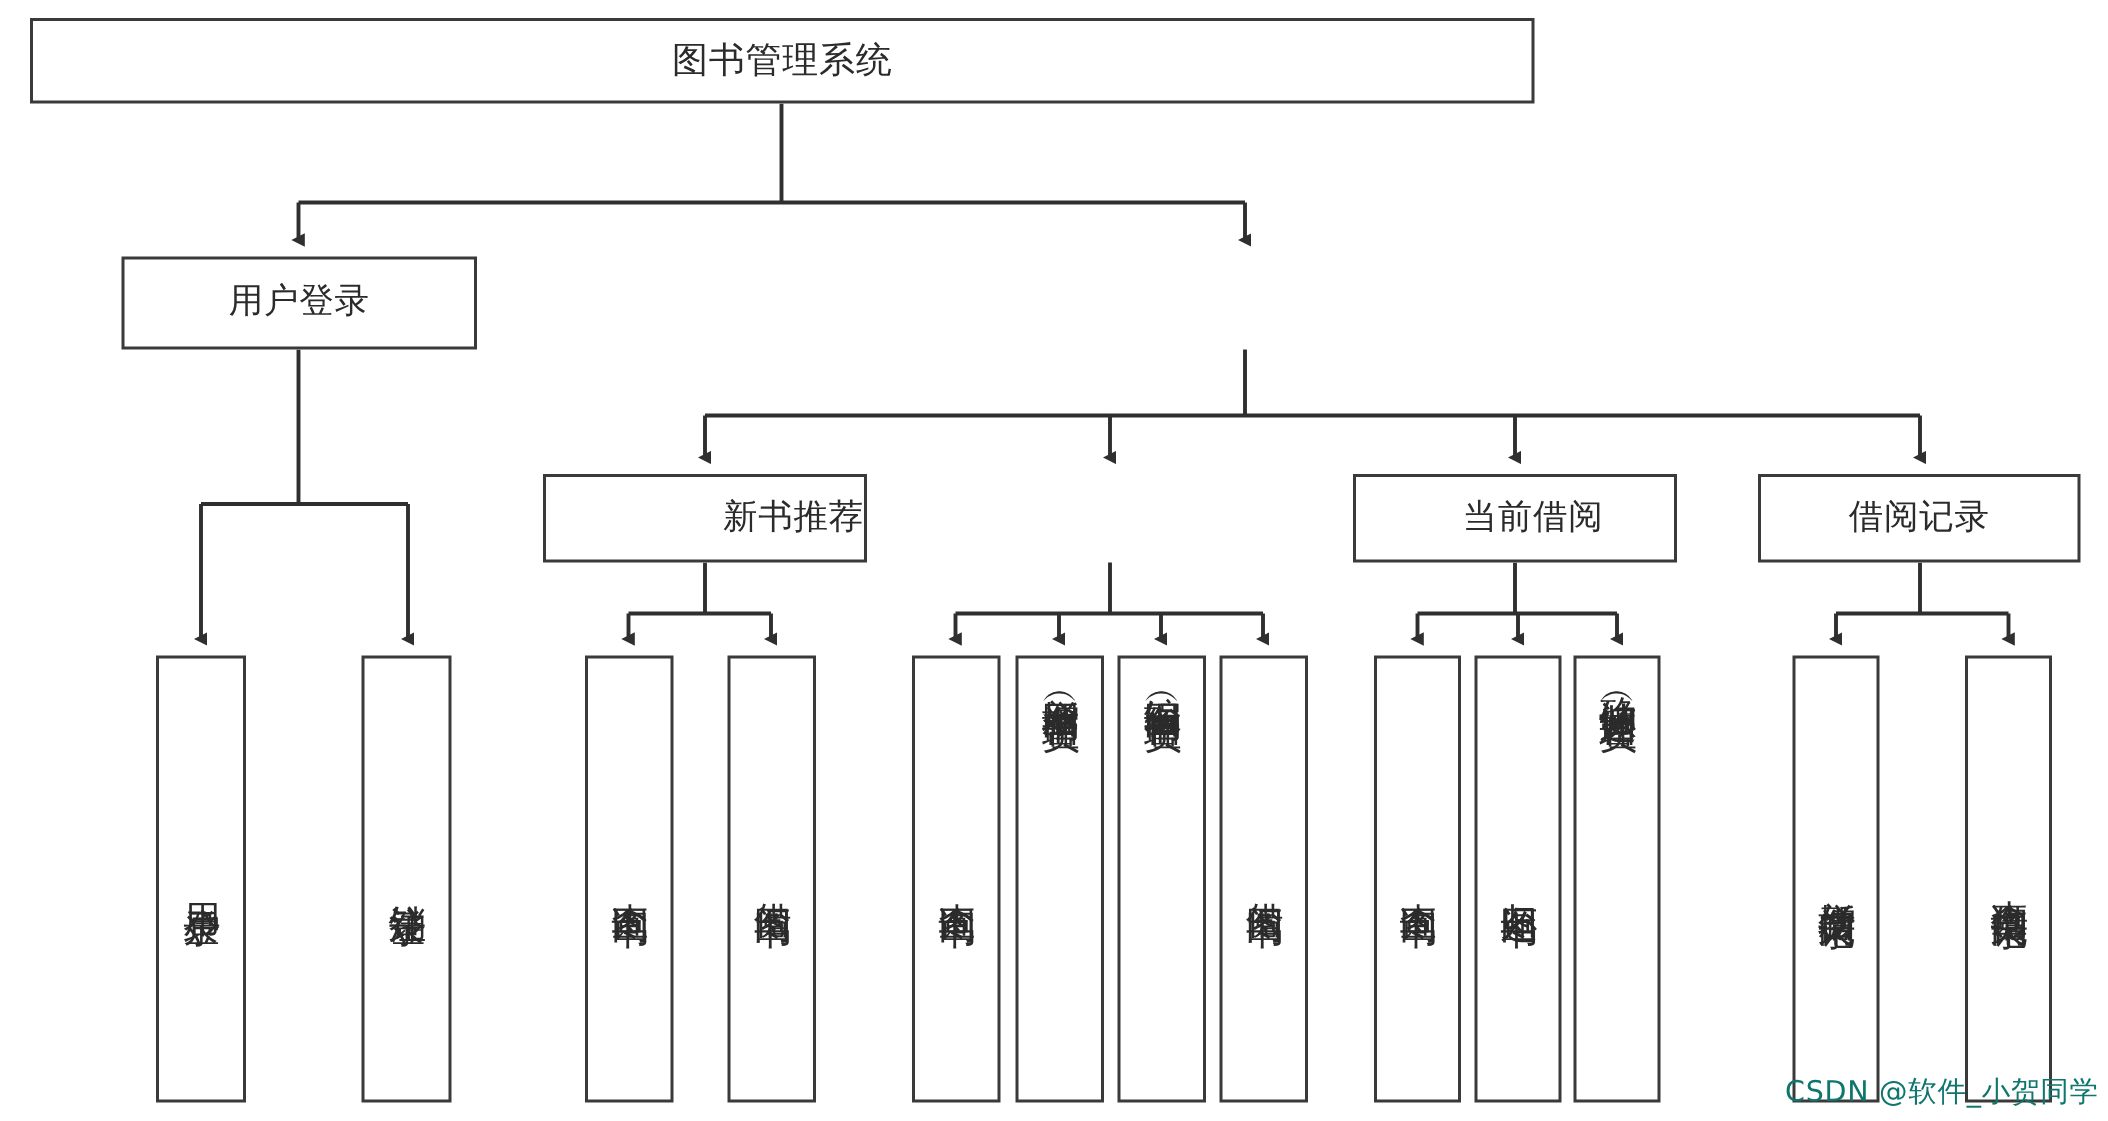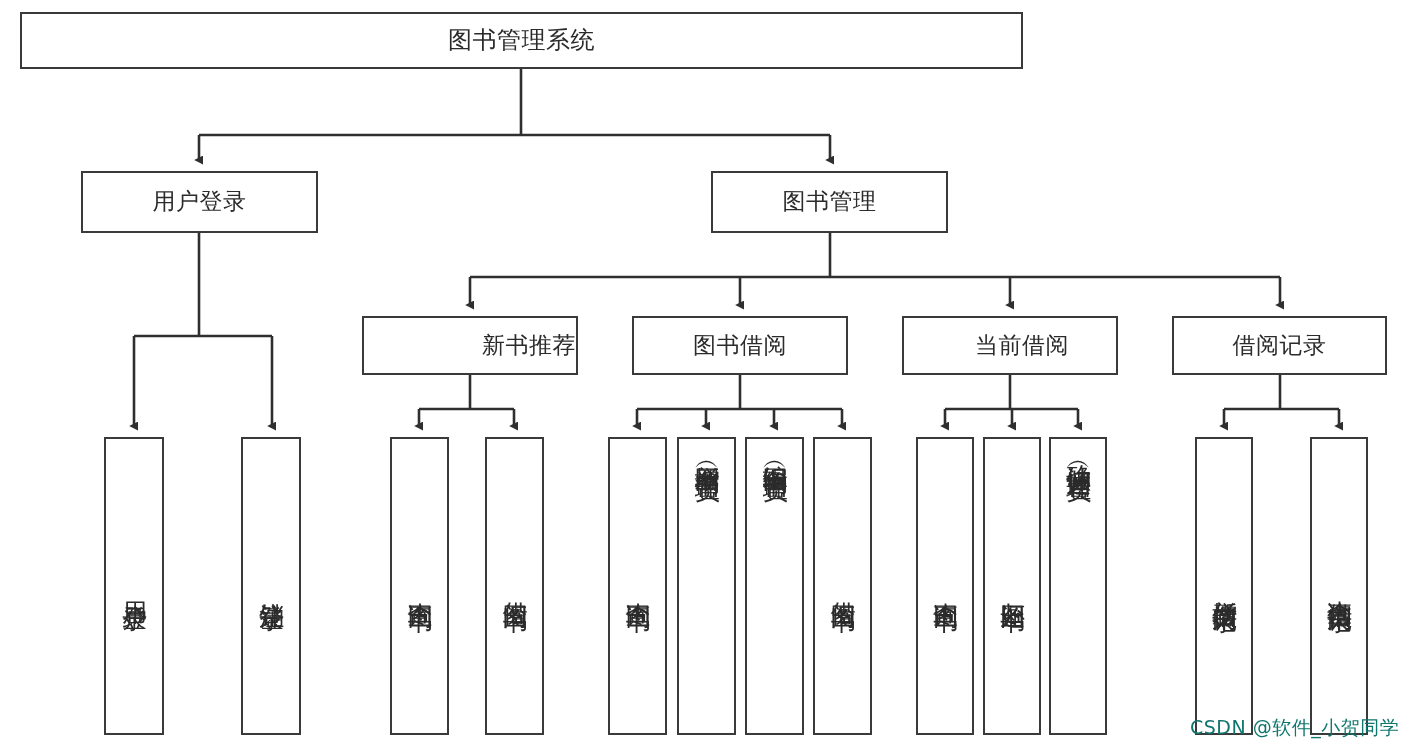--- a/index.html
+++ b/index.html
@@ -130,30 +130,24 @@
     </g>
   </svg>
 
   <div class="node horiz root" style="left:20px;top:12px;width:1003px;height:57px;">
     <span class="label">图书管理系统</span>
   </div>
 
   <div class="node horiz" style="left:81px;top:171px;width:237px;height:62px;">
     <span class="label">用户登录</span>
   </div>
-  <div class="node horiz" style="left:711px;top:171px;width:237px;height:62px;">
-    <span class="label">图书管理</span>
-  </div>
 
   <div class="node horiz" style="left:362px;top:316px;width:216px;height:59px;justify-content:flex-end;">
     <span class="label">新书推荐</span>
   </div>
-  <div class="node horiz" style="left:632px;top:316px;width:216px;height:59px;">
-    <span class="label">图书借阅</span>
-  </div>
   <div class="node horiz" style="left:902px;top:316px;width:216px;height:59px;padding-left:24px;">
     <span class="label">当前借阅</span>
   </div>
   <div class="node horiz" style="left:1172px;top:316px;width:215px;height:59px;">
     <span class="label">借阅记录</span>
   </div>
 
   <div class="node vert centered" style="left:104px;top:437px;width:60px;height:298px;">
     <span class="label">用户登录</span>
   </div>

